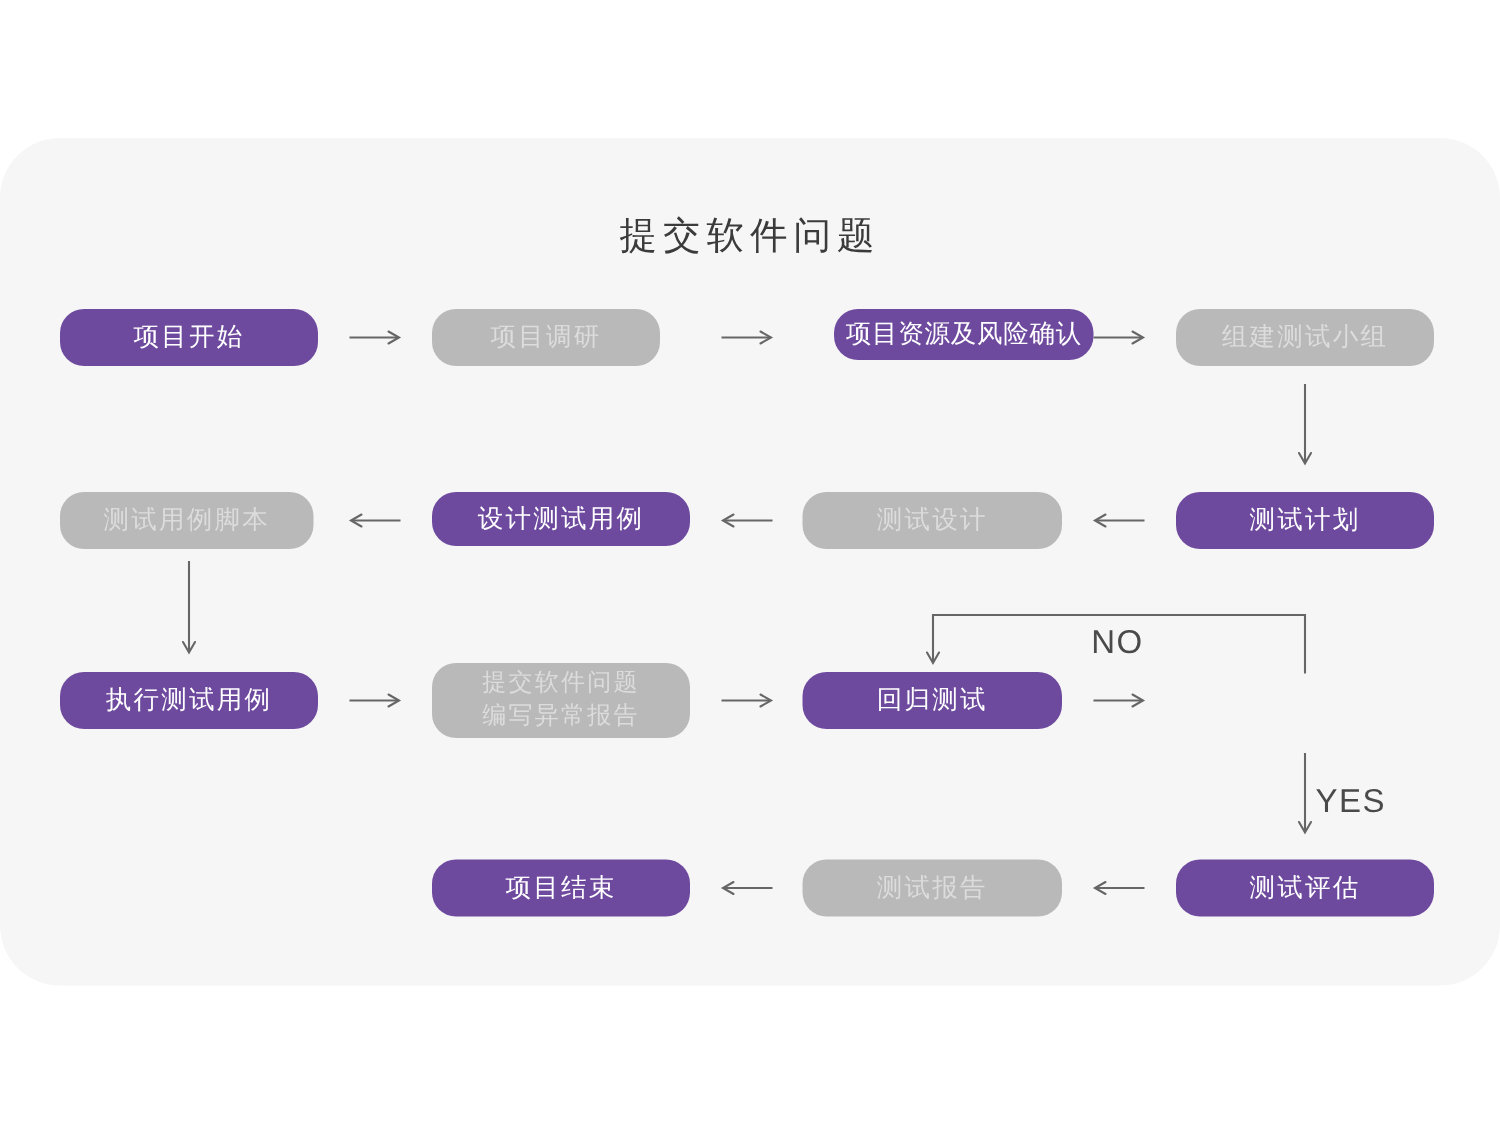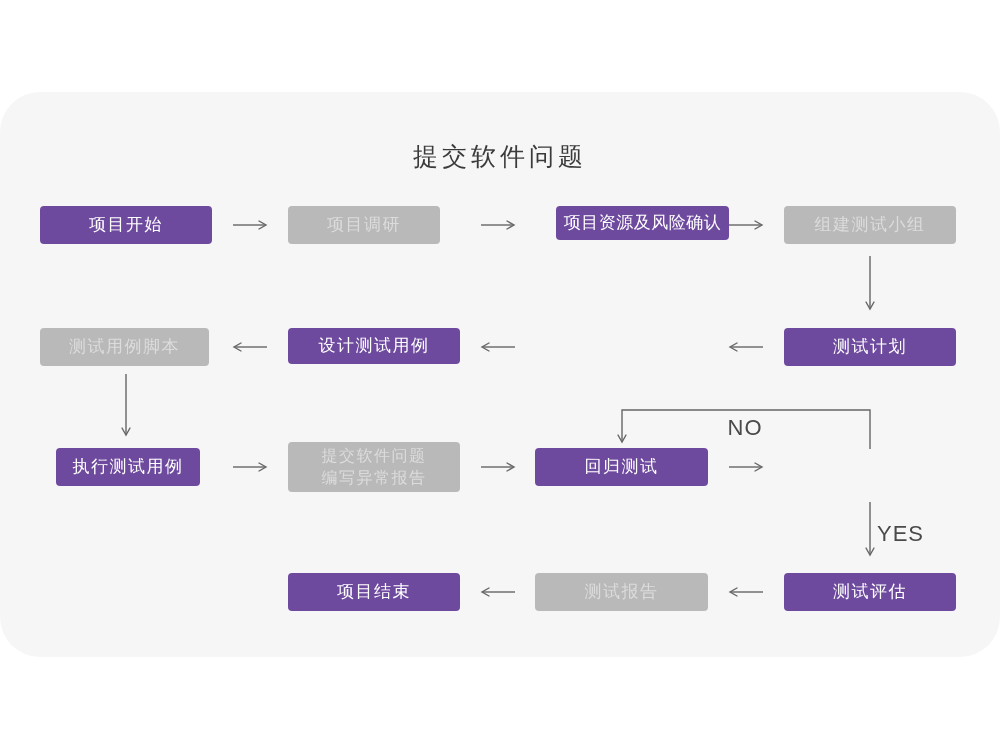--- a/index.html
+++ b/index.html
@@ -26,21 +26,21 @@
     margin:0;
     text-align:center;
     font-size:25px;
     font-weight:500;
     letter-spacing:4px;
     color:var(--title_text,#3b3b3b);
   }
   .node{
     position:absolute;
     display:flex;align-items:center;justify-content:center;
-    border-radius:4px;
+    border-radius:16px;
     font-size:17px;
     letter-spacing:1.5px;
     text-align:left;
   }
   .node.primary{
     background:var(--accent_purple,#6e4a9e);
     color:var(--node_purple_text,#ffffff);
   }
   .node.secondary{
     background:var(--node_gray,#b9b9b9);
@@ -110,28 +110,31 @@
   <div class="node primary" style="left:556px;top:206px;width:173px;height:34px">
     <span class="node-label" style="letter-spacing:0.5px">项目资源及风险确认</span>
   </div>
   <div class="node secondary" style="left:784px;top:206px;width:172px;height:38px">
     <span class="node-label">组建测试小组</span>
   </div>
 
   <div class="node primary" style="left:784px;top:328px;width:172px;height:38px">
     <span class="node-label">测试计划</span>
   </div>
+  <div class="node secondary" style="left:535px;top:328px;width:173px;height:38px">
+    <span class="node-label">测试设计</span>
+  </div>
   <div class="node primary" style="left:288px;top:328px;width:172px;height:36px">
     <span class="node-label">设计测试用例</span>
   </div>
   <div class="node secondary" style="left:40px;top:328px;width:169px;height:38px">
     <span class="node-label">测试用例脚本</span>
   </div>
 
-  <div class="node primary" style="left:56px;top:448px;width:144px;height:38px">
+  <div class="node primary" style="left:40px;top:448px;width:172px;height:38px">
     <span class="node-label">执行测试用例</span>
   </div>
   <div class="node secondary" style="left:288px;top:442px;width:172px;height:50px">
     <span class="node-label" style="font-size:16px">提交软件问题
 编写异常报告</span>
   </div>
   <div class="node primary" style="left:535px;top:448px;width:173px;height:38px">
     <span class="node-label">回归测试</span>
   </div>
 

